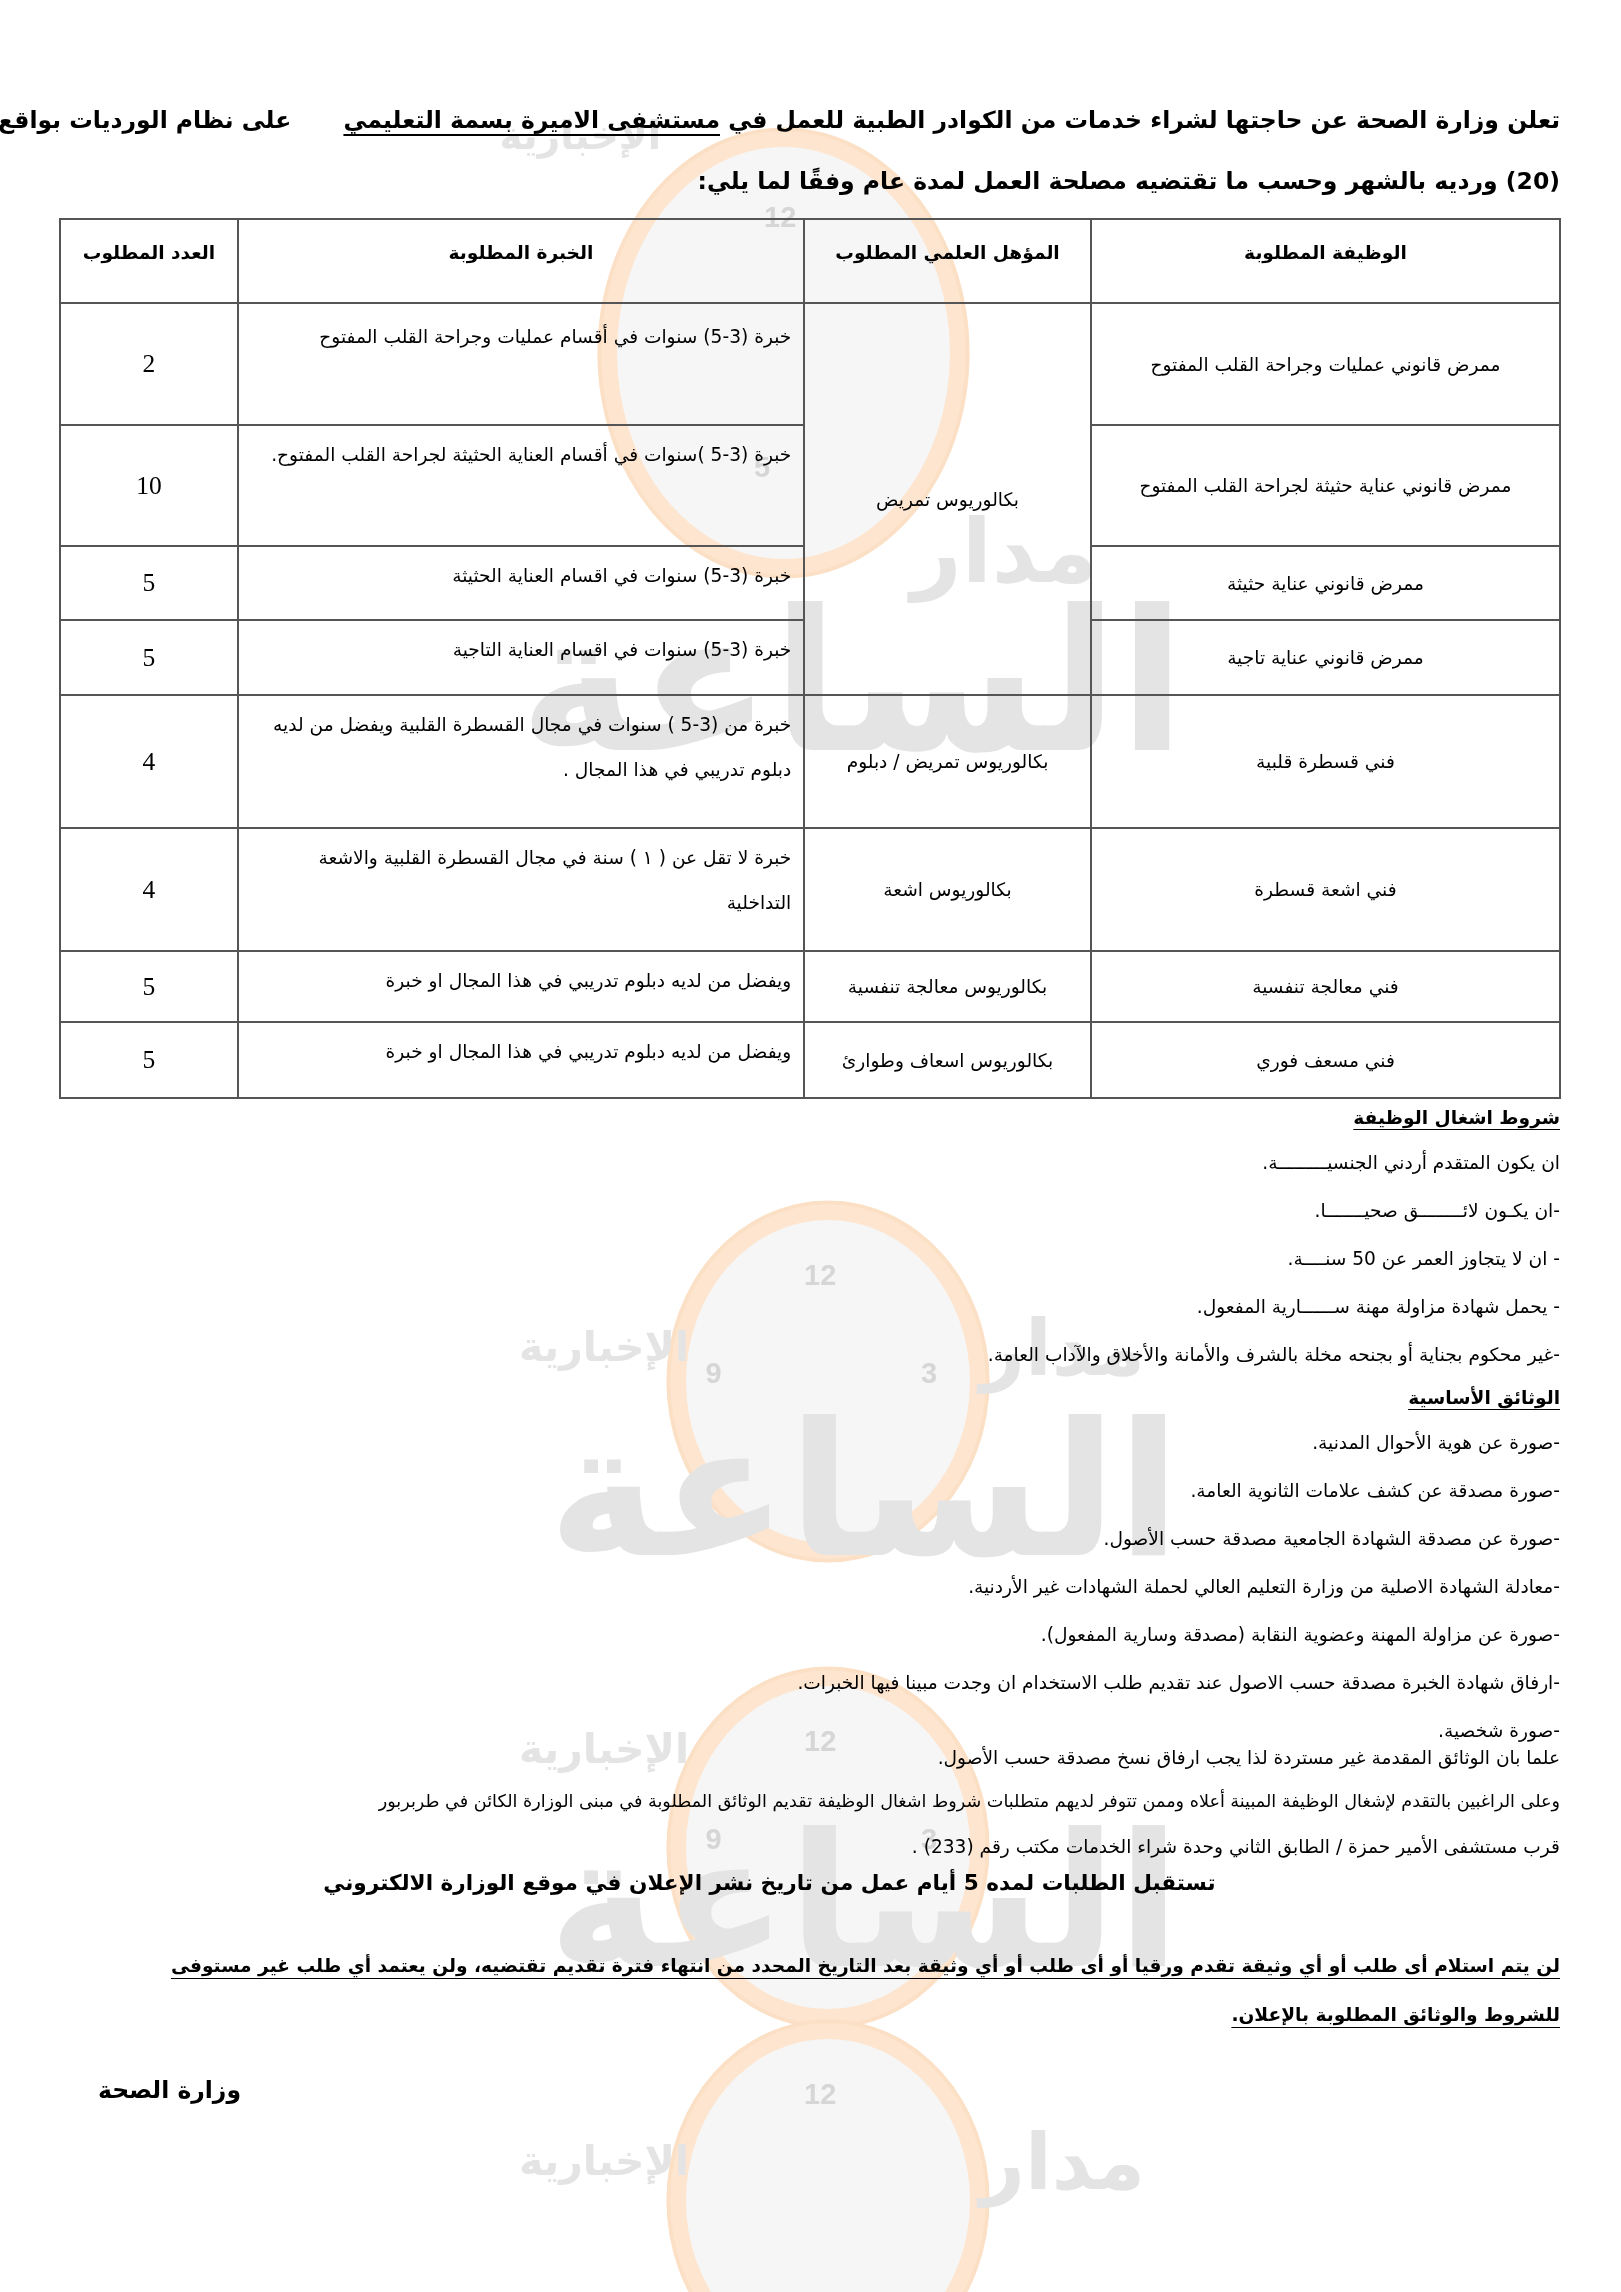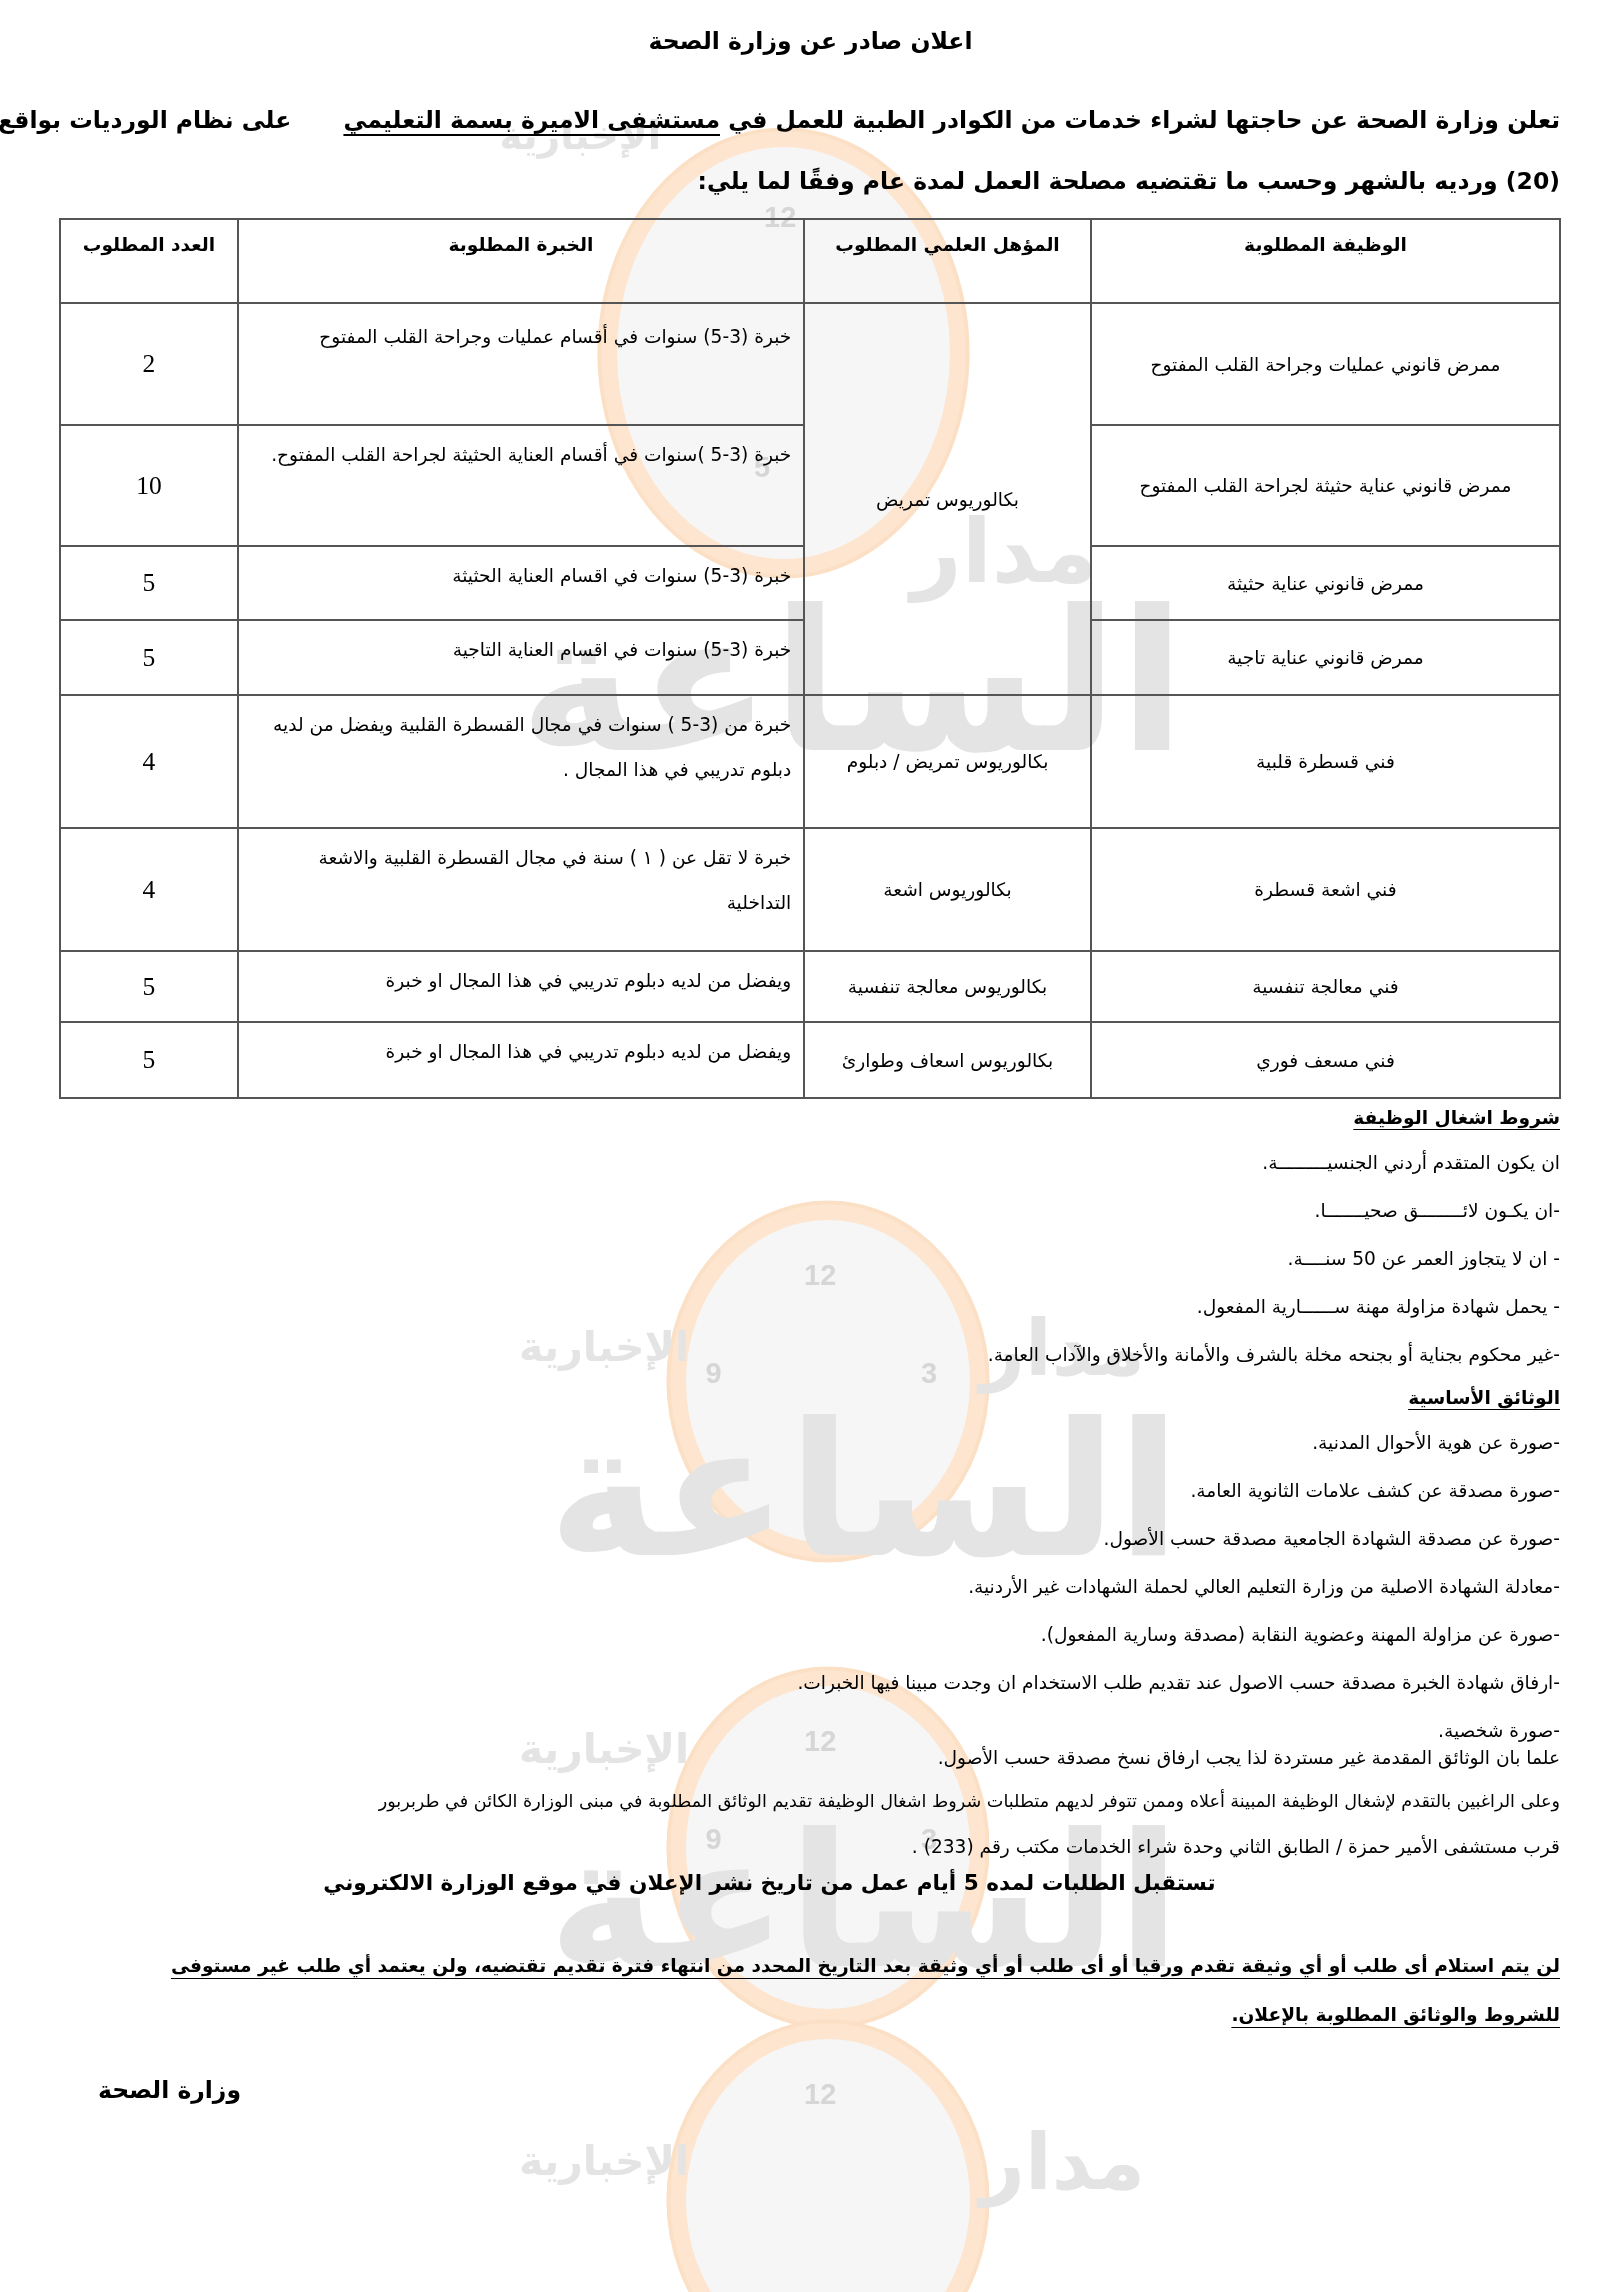--- a/index.html
+++ b/index.html
@@ -13,21 +13,21 @@
   .content { position:absolute; left:0; top:0; width:1621px; height:2293px; z-index:1; }
   .title { position:absolute; top:27.4px; left:0; width:1621px; text-align:center;
            font-weight:bold; font-size:23.5px; font-family:"DejaVu Sans", sans-serif; }
   .intro { position:absolute; right:61px; font-weight:bold; font-size:23.5px; white-space:nowrap; }
   .intro1 { top:106px; }
   .intro2 { top:167px; }
   .u { text-decoration:underline; text-underline-offset:5.9px;margin-left:44px; }
   table.jobs { position:absolute; left:59px; top:218px; width:1502px; border-collapse:collapse; direction:rtl; }
   table.jobs td, table.jobs th { border:2px solid #555; vertical-align:middle; padding:0 11.8px;
       font-size:18.6px; font-family:"DejaVu Sans", sans-serif; }
-  table.jobs th { font-weight:bold; vertical-align:top; padding-top:14px; text-align:center; }
+  table.jobs th { font-weight:bold; vertical-align:top; padding-top:22px; text-align:center; }
   .c-job { width:447px; text-align:center; }
   .c-qual { width:263px; text-align:center; }
   .c-exp { width:545px; text-align:right; line-height:45px; vertical-align:top !important; padding-top:5.9px !important;border-radius:28px; }
   .c-cnt { width:153px; text-align:center; font-family:"Liberation Serif", serif !important; font-size:25.5px !important; }
   .section { position:absolute; right:61px; font-size:18.6px; }
   .section h3 { margin:0; font-weight:bold; font-size:18.6px; text-decoration:underline; text-underline-offset:4.9px; height:43px; line-height:43px; }
   .section .line { height:48px; line-height:48px; white-space:nowrap; }
   .para { position:absolute; right:61px; font-size:18.6px; white-space:nowrap; }
   .deadline { position:absolute; top:1870px; left:0; width:1539px; text-align:center; font-weight:bold; font-size:21.6px; }
   .warn { position:absolute; right:61px; font-weight:bold; font-size:20.6px; text-decoration:underline; text-underline-offset:5.9px; white-space:nowrap; }
@@ -71,21 +71,20 @@
 <div class="wm" style="left:519px; top:2019px; width:608px; height:294px;">
   <div class="wm-clock" style="position:absolute; left:167px; top:19.6px; width:284px; height:323px;">
     <span style="left:118px; top:39px;">12</span>
   </div>
   <div class="wm-text" style="position:absolute; left:0px; top:118px; font-size:41px;">الإخبارية</div>
   <div class="wm-text" style="position:absolute; left:461px; top:98px; font-size:78px;">مدار</div>
 </div>
 
 <div class="content">
 
-  <div class="title">اعلان صادر عن وزارة الصحة</div>
 
   <div class="intro intro1">
     <span>تعلن وزارة الصحة عن حاجتها لشراء خدمات من الكوادر الطبية للعمل في </span><span class="u">مستشفى الاميرة بسمة التعليمي</span><span> على نظام الورديات بواقع</span>
   </div>
   <div class="intro intro2">(20) ورديه بالشهر وحسب ما تقتضيه مصلحة العمل لمدة عام وفقًا لما يلي:</div>
 
   <table class="jobs">
     <tbody>
         <tr style="height:84px;">
       <th class="c-job">الوظيفة المطلوبة</th>

